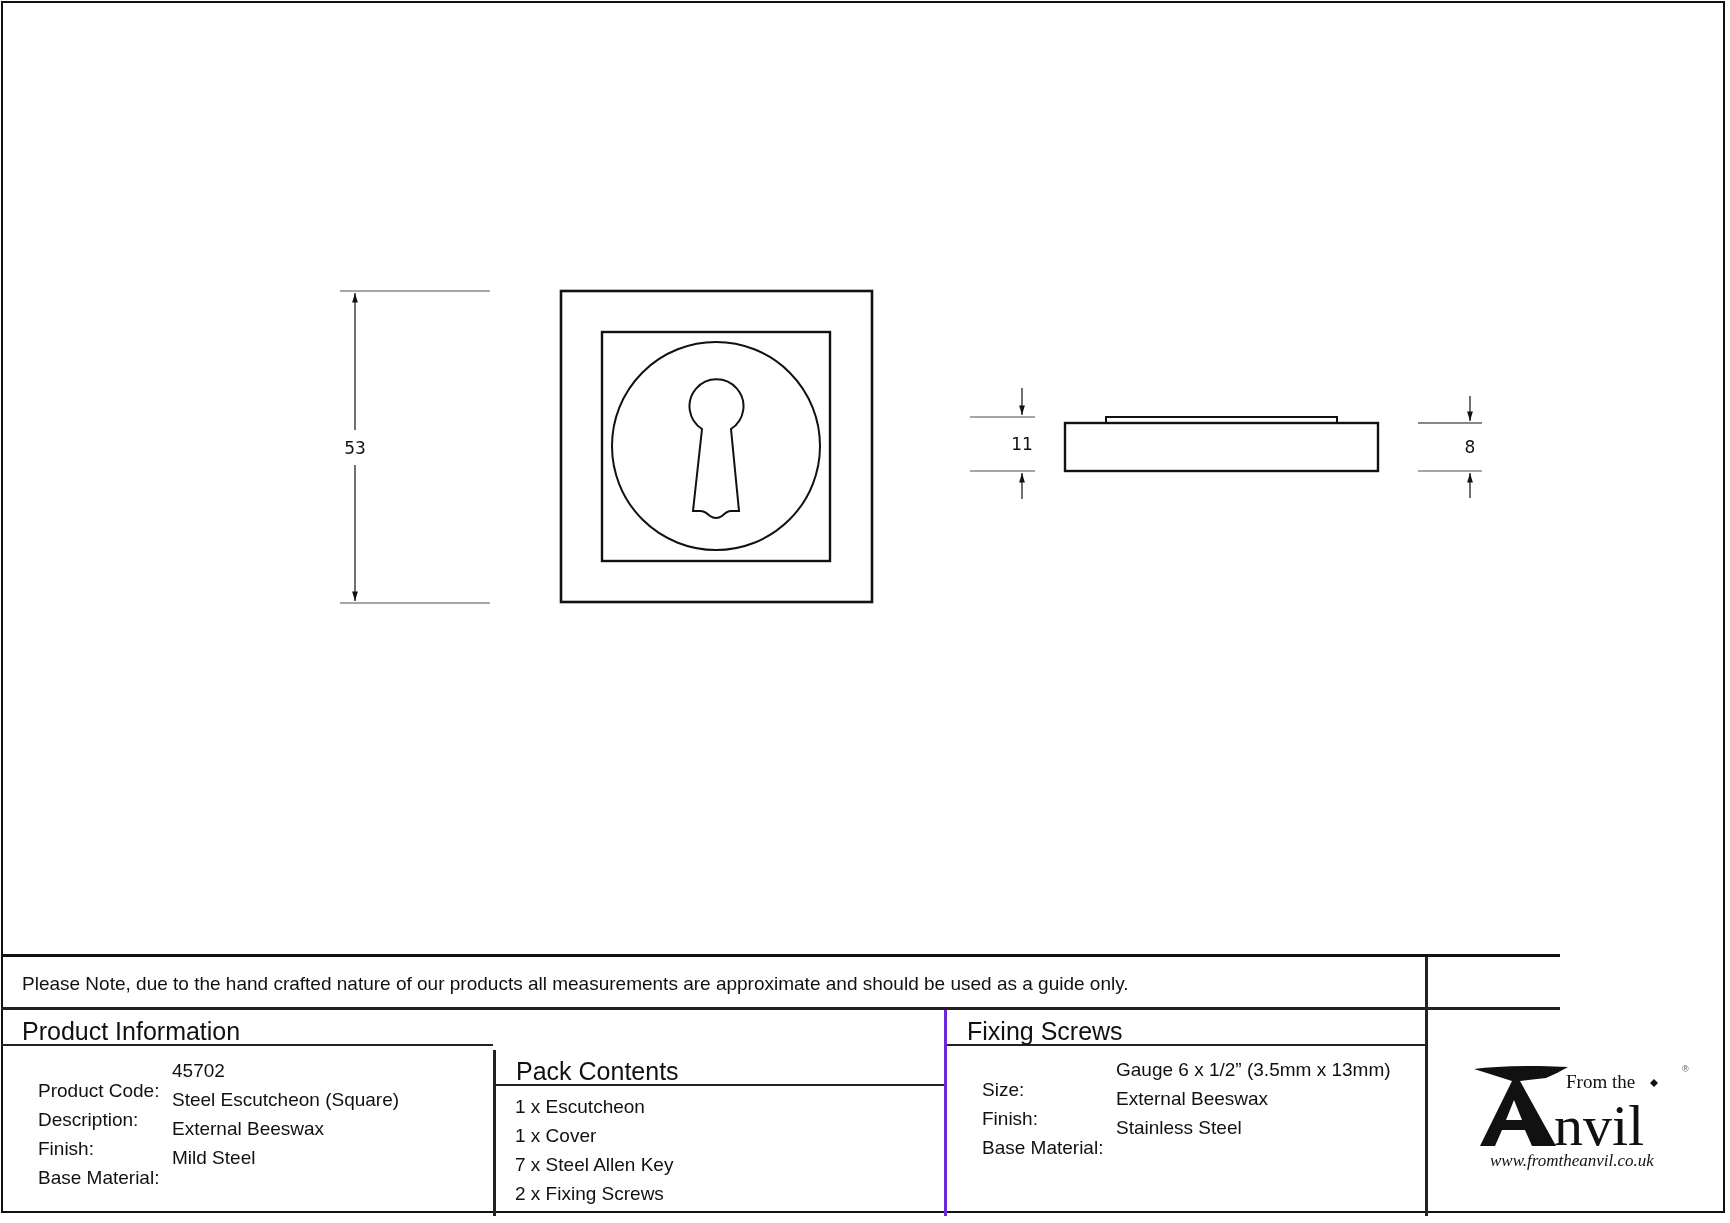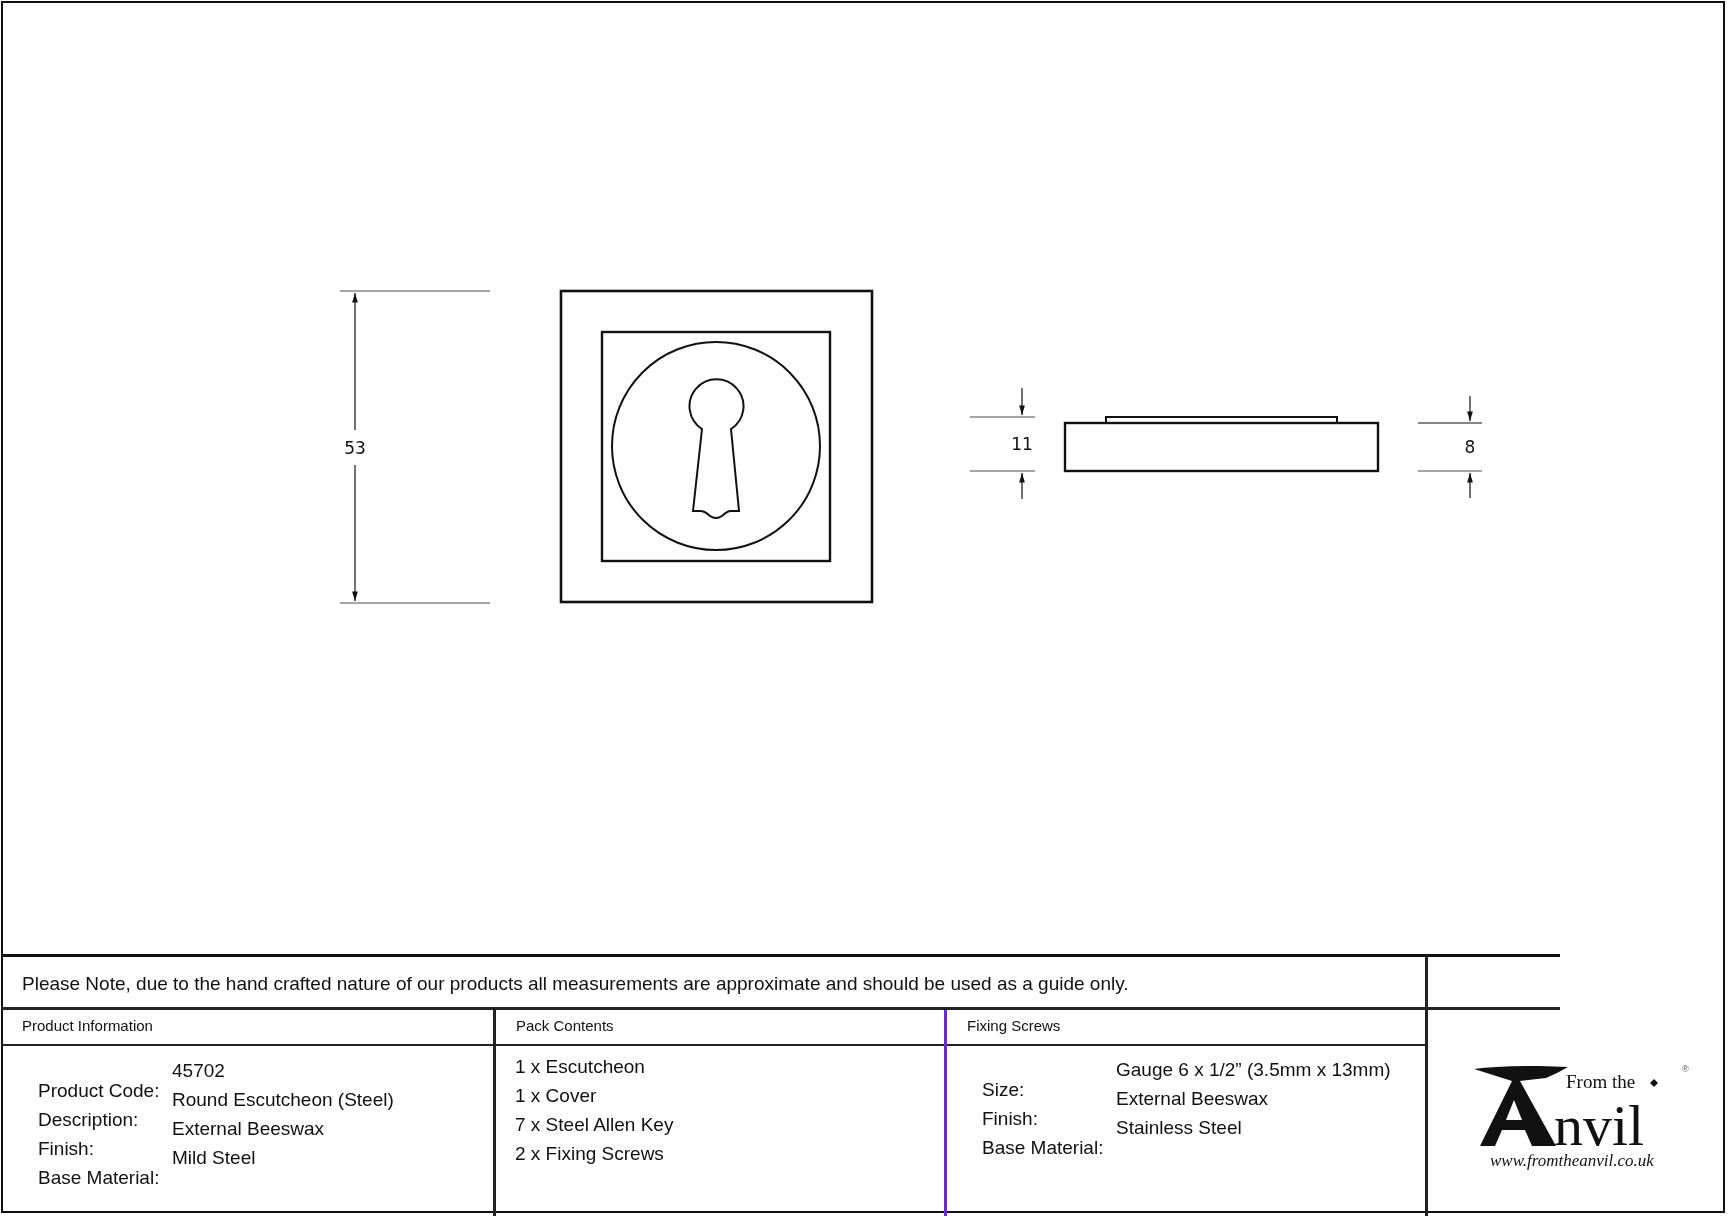--- a/index.html
+++ b/index.html
@@ -8,26 +8,26 @@
   .frame { position:absolute; left:1px; top:1px; width:1724px; height:1212px;
            border:2px solid #111; box-sizing:border-box; }
   .drawing { position:absolute; left:0; top:0; width:1730px; height:955px; }
   .footer { position:absolute; left:1px; top:954px; width:1559px; height:262px;
             box-sizing:border-box; border-top:3px solid #111; }
   .note-row { position:absolute; left:0; top:0; width:100%; height:53px;
               border-bottom:3px solid #222; box-sizing:border-box; }
   .note-text { position:absolute; left:21px; top:16px; font-size:19px; color:#111; }
   .col { position:absolute; top:53px; bottom:0; box-sizing:border-box; }
   .col.c1 { left:0; width:492px; }
-  .col.c2 { left:492px; width:451px; border-left:3px solid #222; }
+  .col.c2 { left:492px; width:451px; border-left:3px solid #222;margin-top:40px; }
   .col.c3 { left:943px; width:481px; border-left:3px solid #6d28d9; }
   .col.c4 { left:1424px; width:300px; border-left:3px solid #222; }
   .col-head { position:absolute; left:0; top:0; width:100%; height:36px;
               border-bottom:2px solid #222; box-sizing:border-box; }
-  .col-head span { position:absolute; left:21px; top:7px; font-size:15px; }
+  .col-head span { position:absolute; left:21px; top:7px; font-size:25px; }
   .col.c2 .col-head span { left:20px; }
   .col.c3 .col-head span { left:20px; }
   .rows { position:absolute; left:21px; top:50px; right:0; }
   .row { height:29px; font-size:19px; position:relative; white-space:nowrap; }
   .row .k { position:absolute; left:16px;margin-top:20px; }
   .row .v { position:absolute; left:150px; }
   .col.c3 .rows { left:19px; top:49px; }
   .col.c2 .rows { left:19px; top:46px; }
   .list-item { height:29px; font-size:19px; }
   .logo { position:absolute; left:0; top:0; width:100%; height:100%; }
@@ -91,21 +91,21 @@
     <div class="col-head">
       <span>Product Information</span>
     </div>
     <div class="rows">
       <div class="row">
         <span class="k">Product Code:</span>
         <span class="v">45702</span>
       </div>
       <div class="row">
         <span class="k">Description:</span>
-        <span class="v">Round Escutcheon (Steel)</span>
+        <span class="v">Steel Escutcheon (Square)</span>
       </div>
       <div class="row">
         <span class="k">Finish:</span>
         <span class="v">External Beeswax</span>
       </div>
       <div class="row">
         <span class="k">Base Material:</span>
         <span class="v">Mild Steel</span>
       </div>
     </div>

